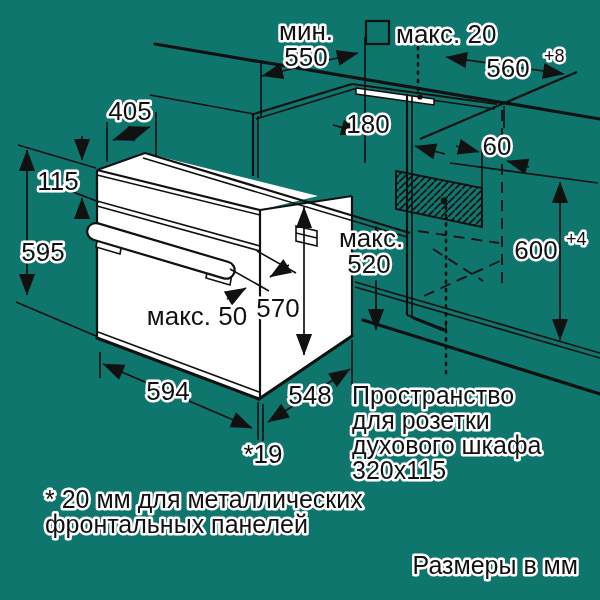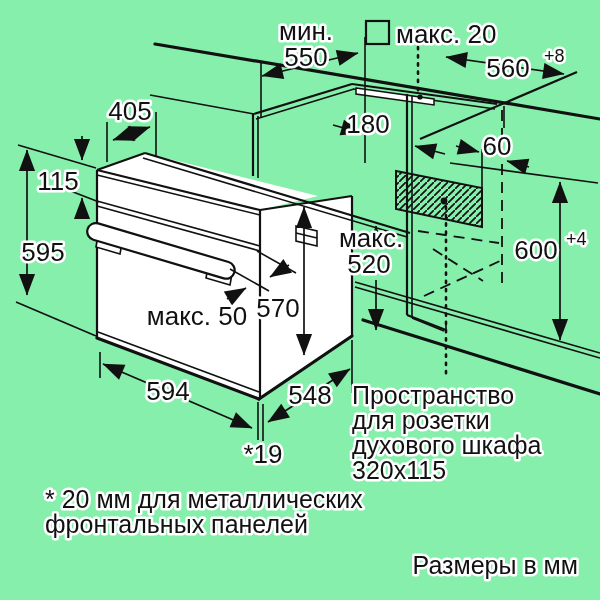--- a/index.html
+++ b/index.html
@@ -1,16 +1,16 @@
 <!DOCTYPE html>
 <html><head>
 <meta charset="utf-8">
 <style>
   html,body{margin:0;padding:0;background:#fff;}
-  #stage{position:relative;width:600px;height:600px;background:#86efac;overflow:hidden;}
+  #stage{position:relative;width:600px;height:600px;background:#0f766e;overflow:hidden;}
   svg{display:block;}
   svg text{font-family:"Liberation Sans","DejaVu Sans",sans-serif;fill:#111;
            paint-order:stroke;stroke:#fff;stroke-width:5px;stroke-linejoin:round;}
   .dim{font-size:26px;}
   .sup{font-size:18px;}
   .para{font-size:25px;}
   .ln{stroke:#111;stroke-width:1.6;fill:none;}
   .ln2{stroke:#111;stroke-width:2.2;fill:none;}
   .thick{stroke:#111;stroke-width:3.2;fill:none;stroke-linecap:round;}
   .dash{stroke:#111;stroke-width:1.8;fill:none;stroke-dasharray:11 7;}

